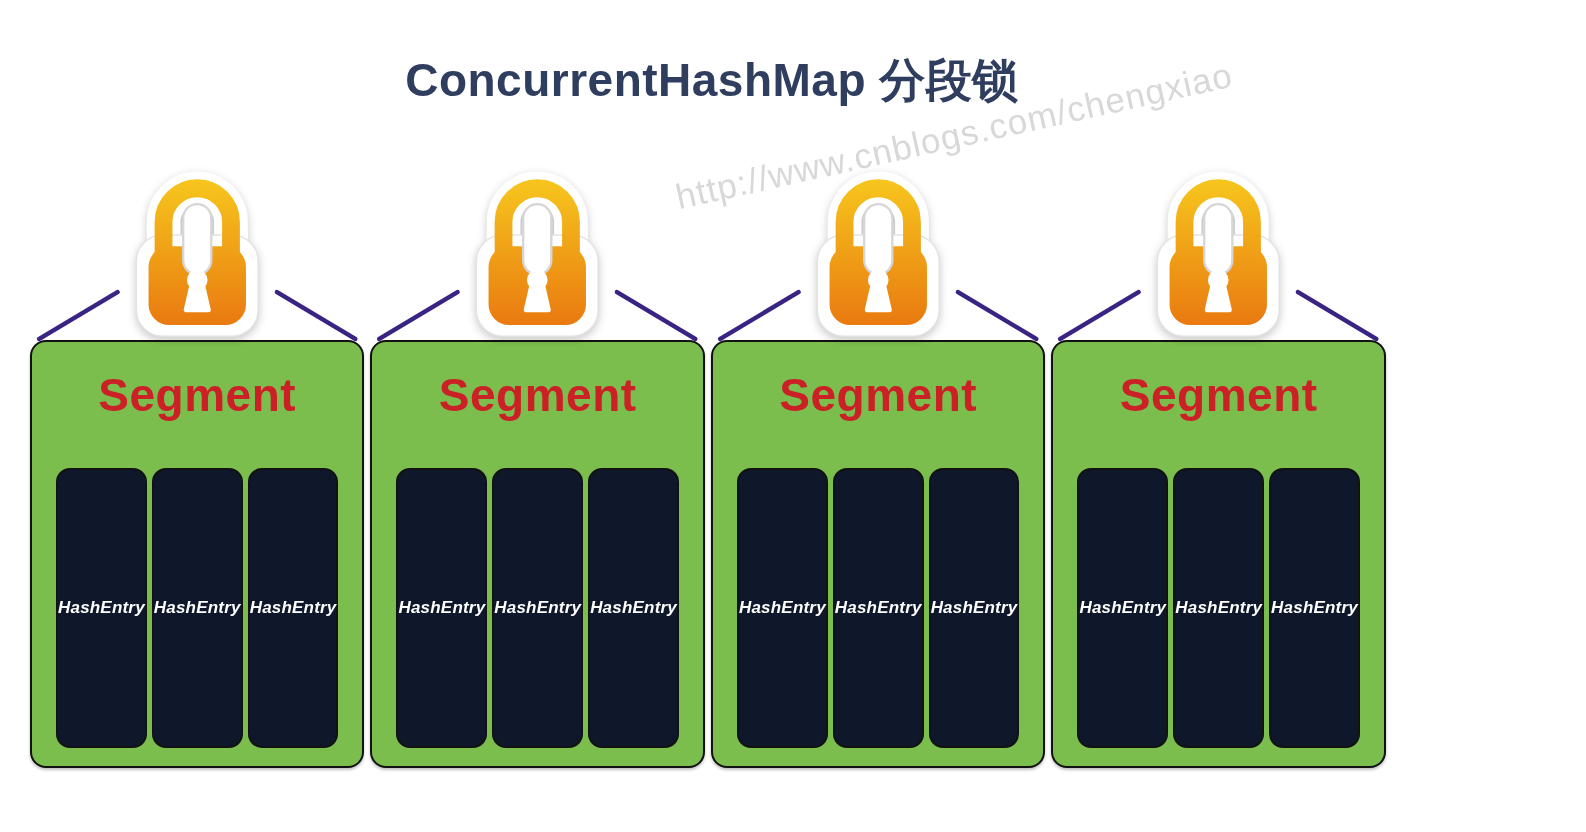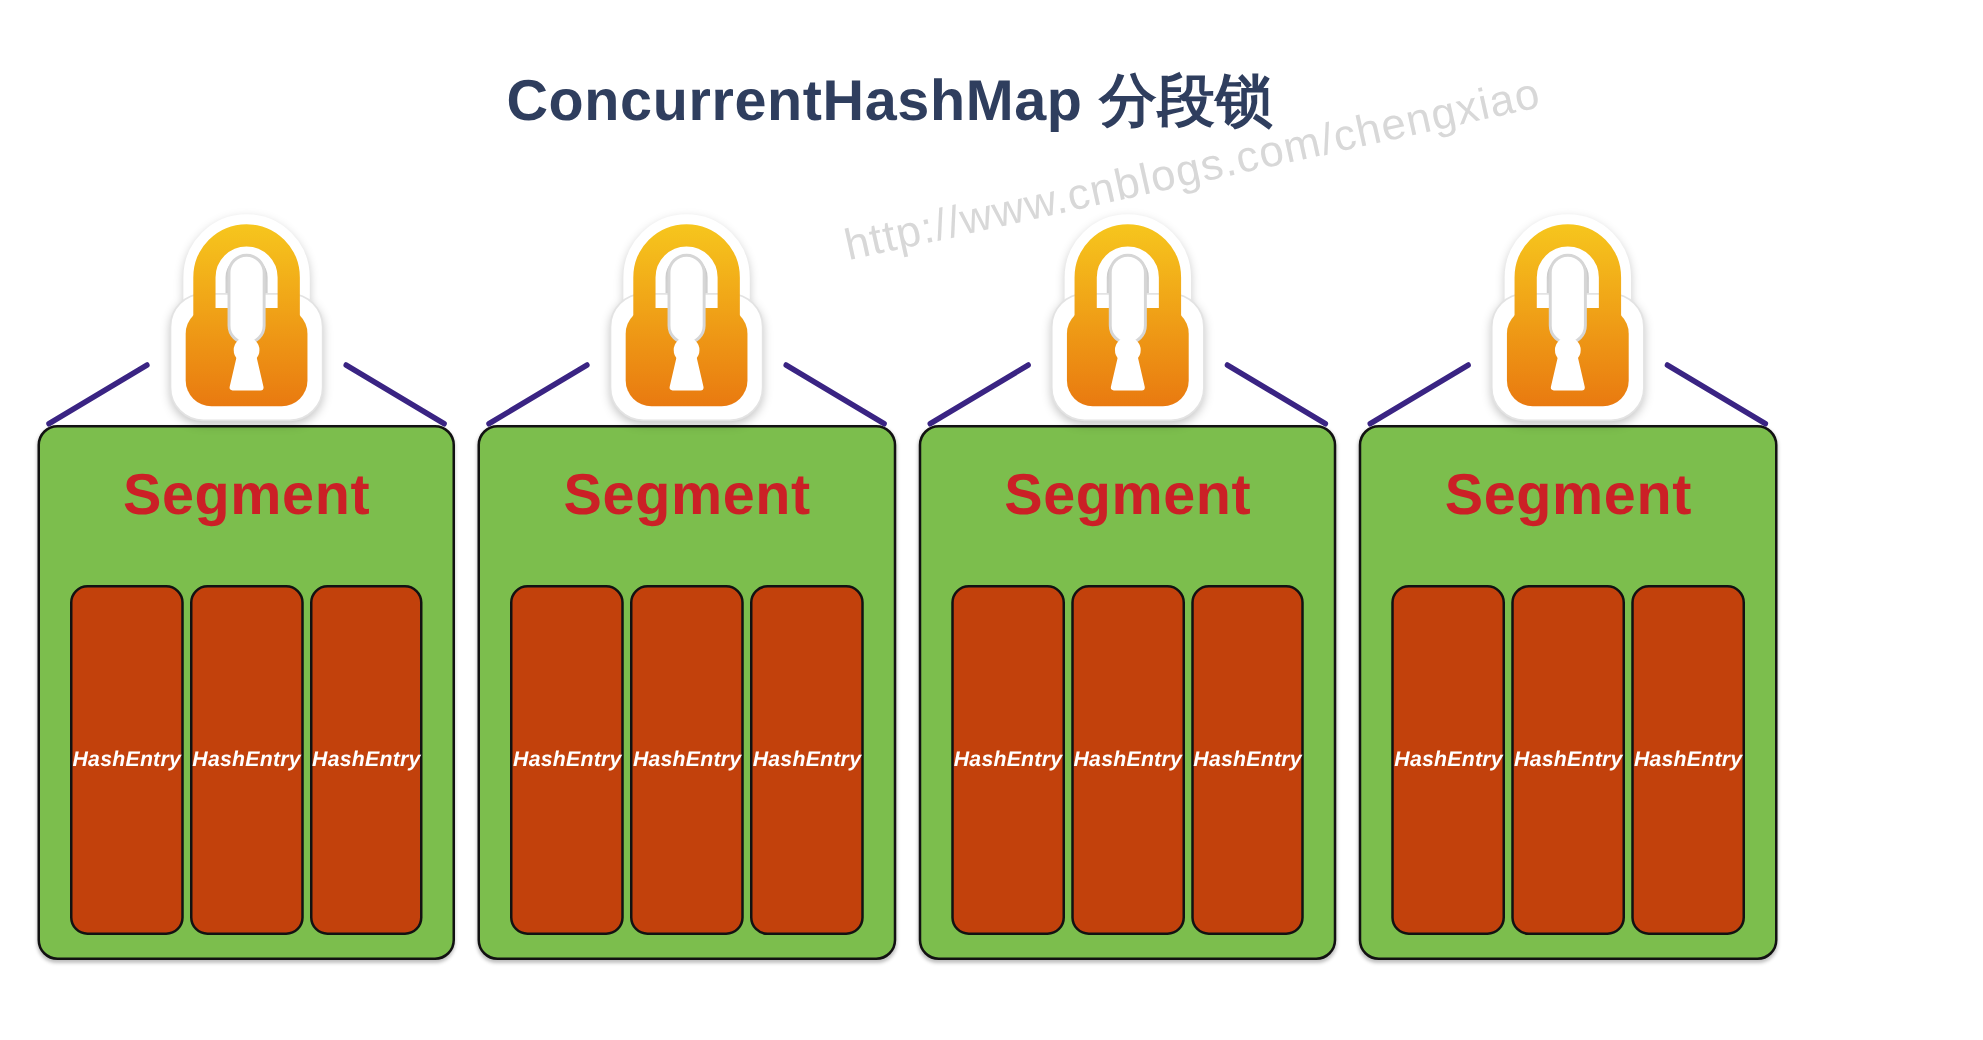--- a/index.html
+++ b/index.html
@@ -38,21 +38,21 @@
     pointer-events: none;
   }
 
   
   .diagram {
     position: absolute;
     left: 18px;
     top: 162px;
     width: 1328px;
     display: flex;
-    gap: 18px;
+    gap: 6px;
     padding-left: 12px;
   }
   .unit {
     flex: 1 1 0;
     position: relative;
     display: flex;
     flex-direction: column;
   }
 
   .lock-area {
@@ -97,21 +97,21 @@
     letter-spacing: 0.5px;
   }
   .entries {
     margin: 46px 24px 0 24px;
     display: flex;
     gap: 5px;
   }
   .hash-entry {
     flex: 1 1 0;
     height: 280px;
-    background: #c2410c;
+    background: #0f172a;
     border: 2px solid #121212;
     border-radius: 14px;
     display: flex;
     align-items: center;
     justify-content: center;
   }
   .hash-entry span {
     font-size: 17px;
     font-weight: bold;
     font-style: italic;

